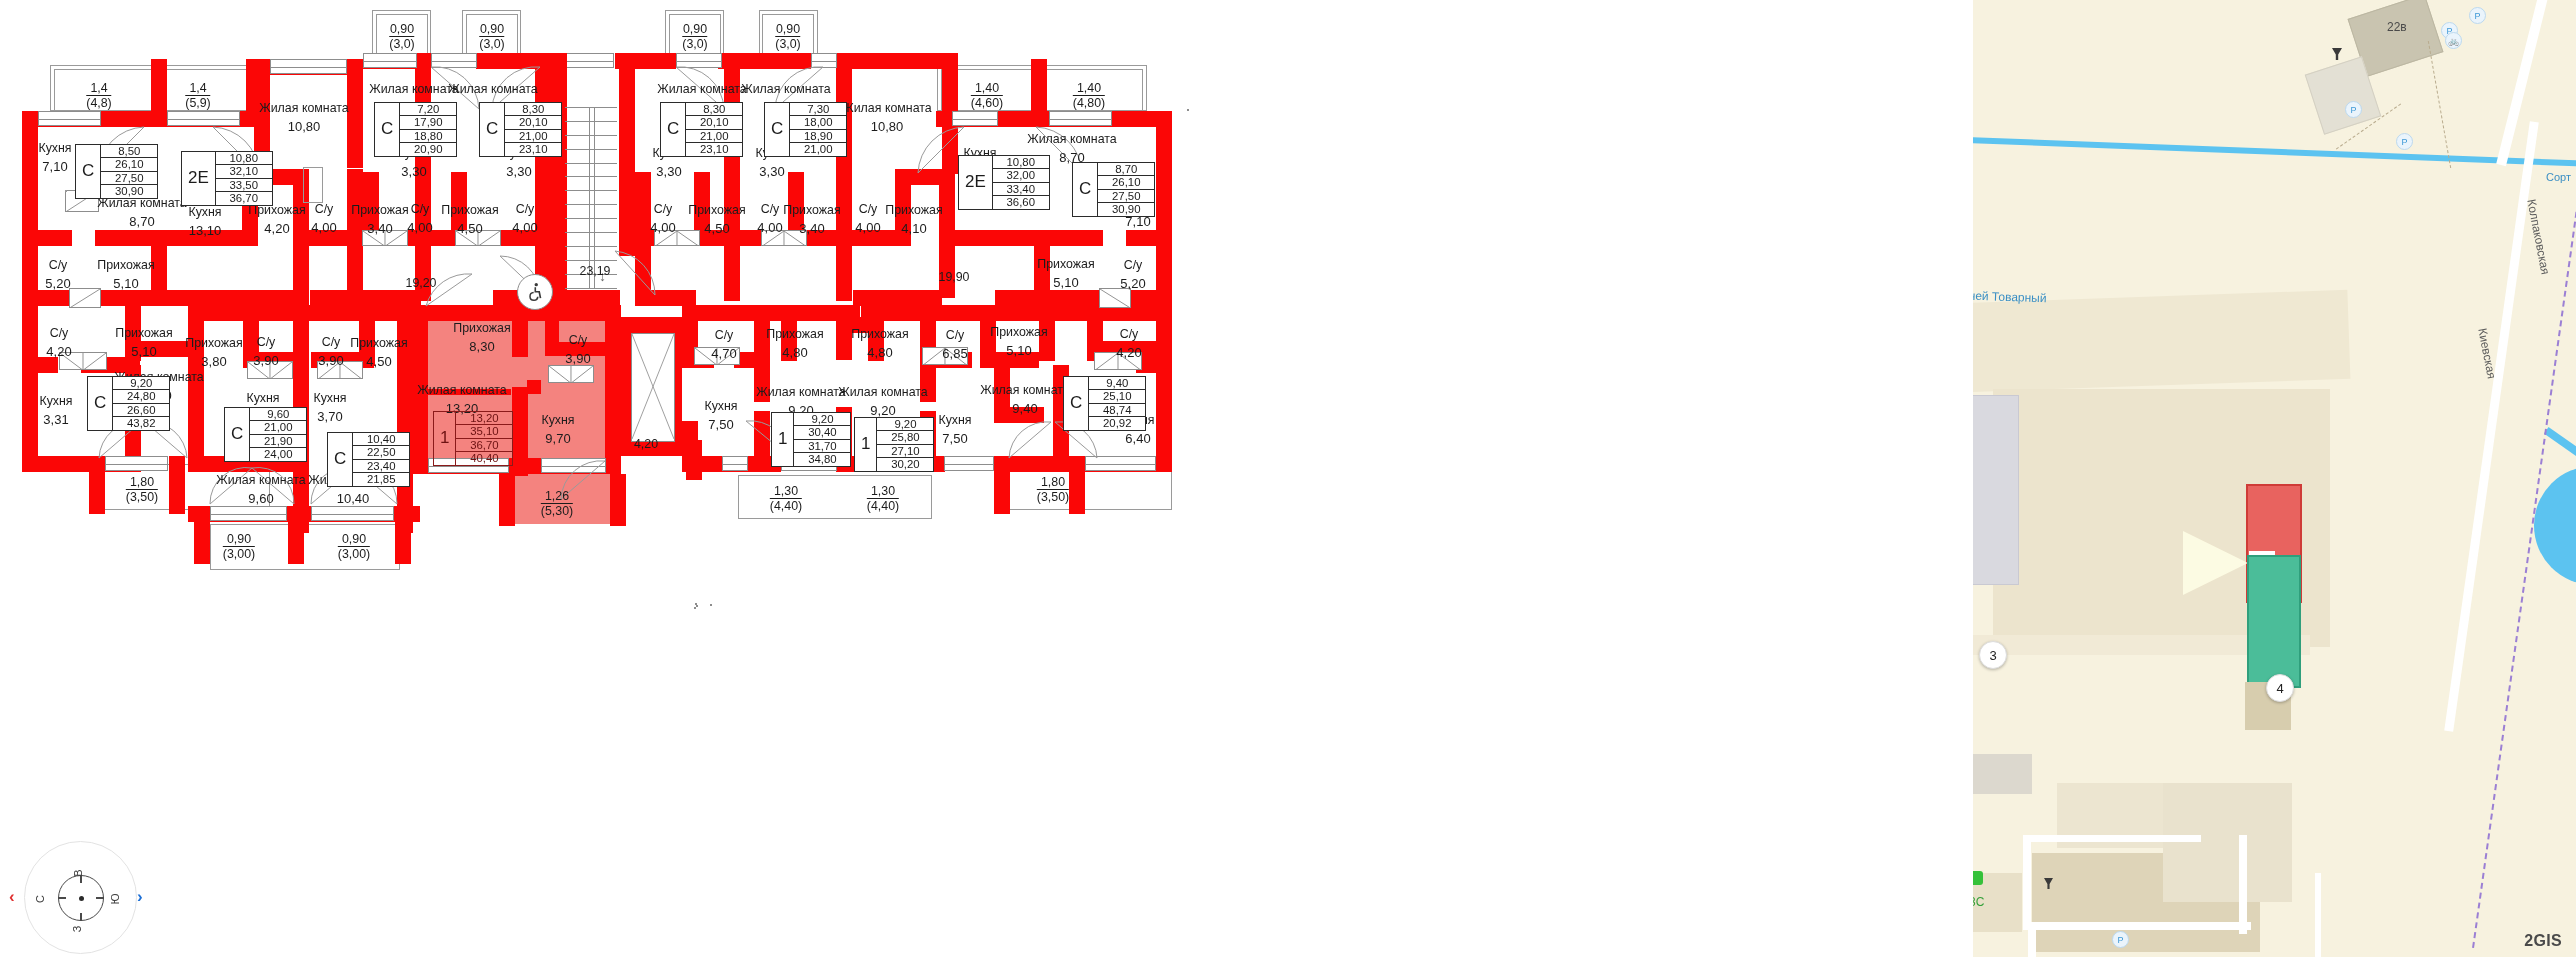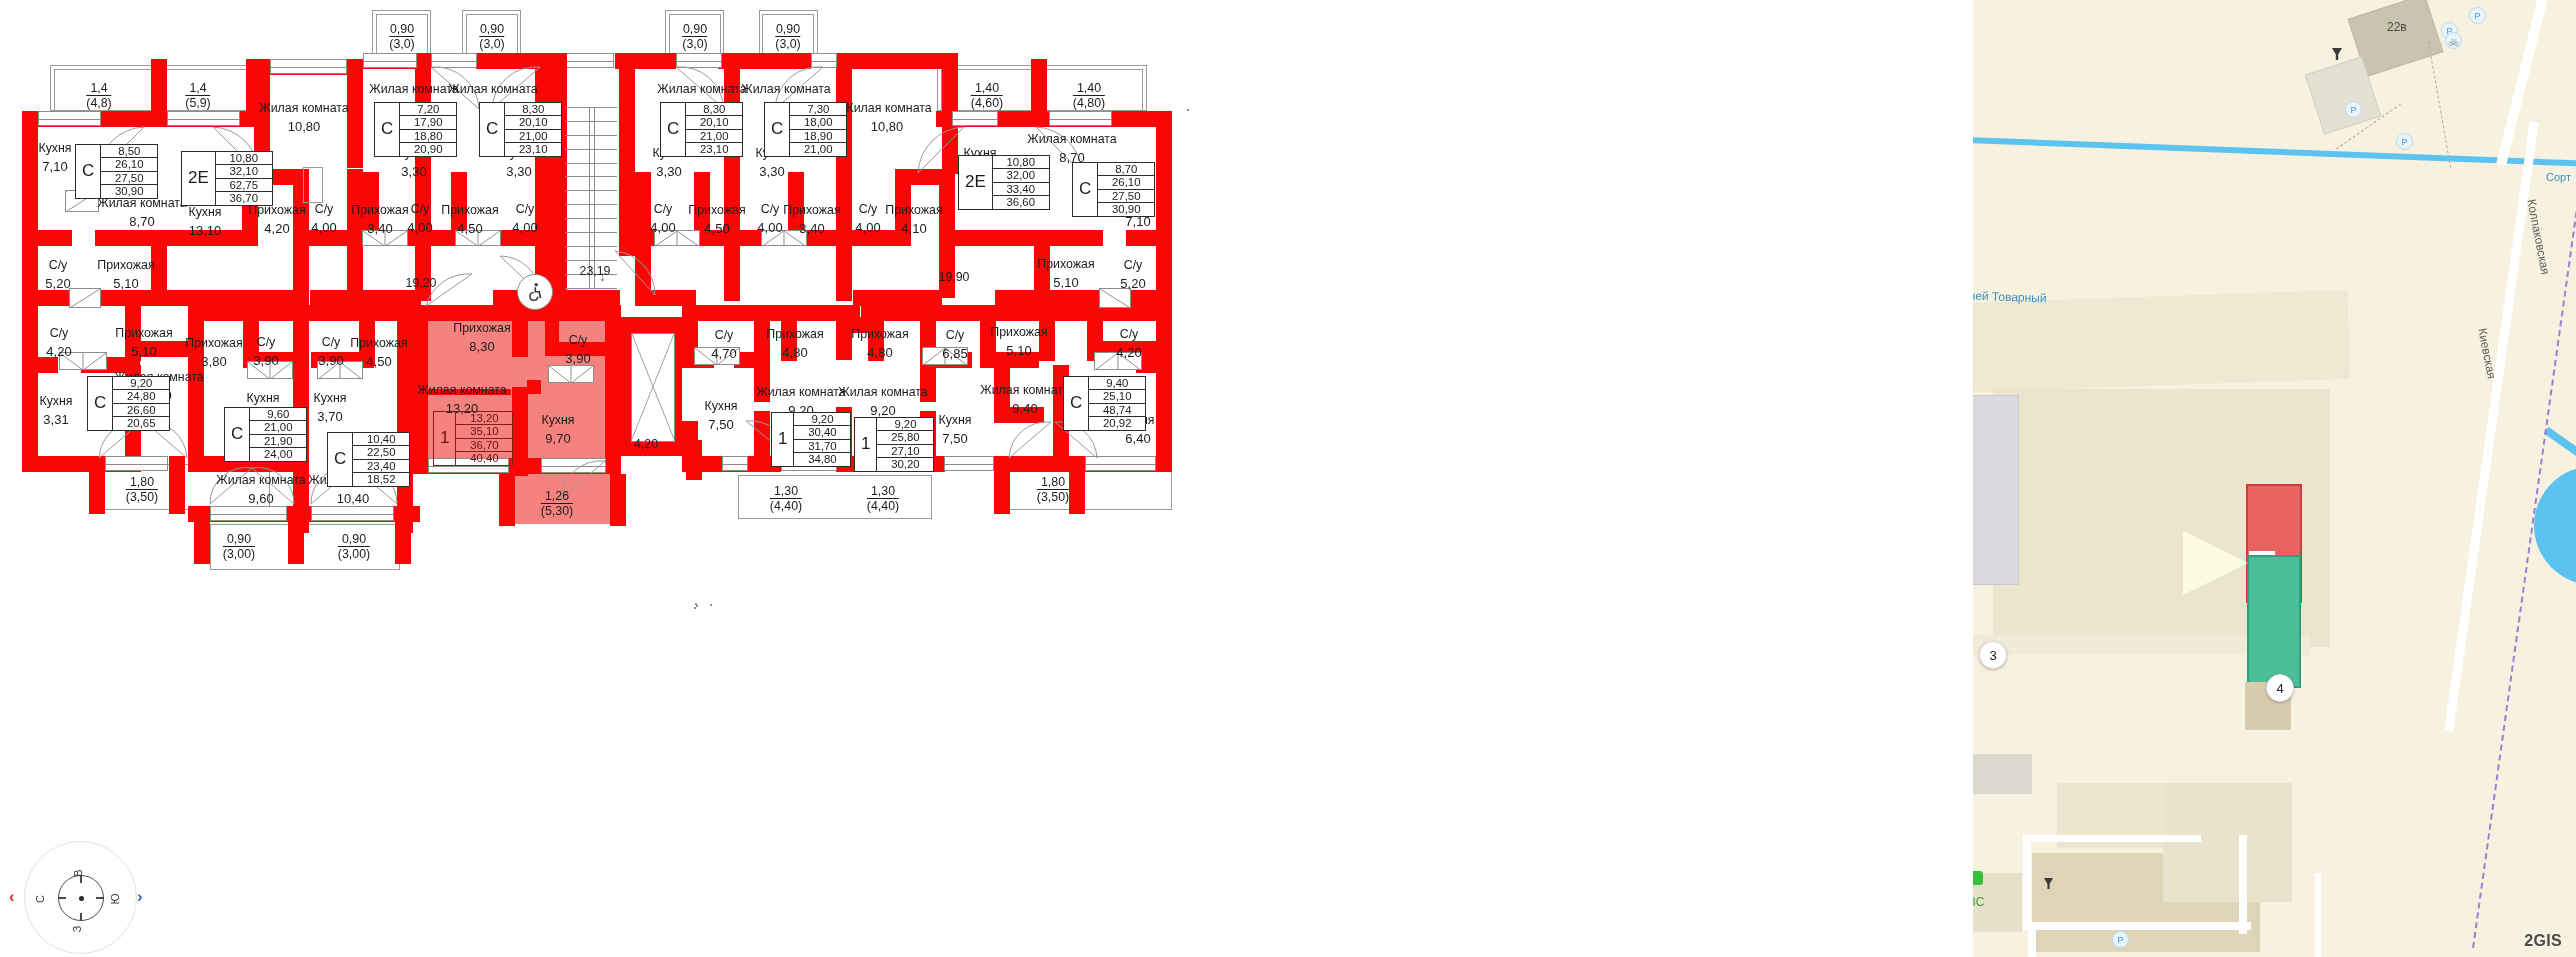--- a/index.html
+++ b/index.html
@@ -706,21 +706,21 @@
             <span>26,10</span>
             <span>27,50</span>
             <span>30,90</span>
           </div>
         </div>
         <div class="badge" style="left: 181px; top: 151px;">
           <div class="t">2Е</div>
           <div class="rows">
             <span>10,80</span>
             <span>32,10</span>
-            <span>62,75</span>
+            <span>33,50</span>
             <span>36,70</span>
           </div>
         </div>
         <div class="badge" style="left: 374px; top: 102px;">
           <div class="t">C</div>
           <div class="rows">
             <span>7,20</span>
             <span>17,90</span>
             <span>18,80</span>
             <span>20,90</span>
@@ -770,39 +770,39 @@
             <span>27,50</span>
             <span>30,90</span>
           </div>
         </div>
         <div class="badge" style="left: 87px; top: 376px;">
           <div class="t">C</div>
           <div class="rows">
             <span>9,20</span>
             <span>24,80</span>
             <span>26,60</span>
-            <span>20,65</span>
+            <span>43,82</span>
           </div>
         </div>
         <div class="badge" style="left: 224px; top: 407px;">
           <div class="t">C</div>
           <div class="rows">
             <span>9,60</span>
             <span>21,00</span>
             <span>21,90</span>
             <span>24,00</span>
           </div>
         </div>
         <div class="badge" style="left: 327px; top: 432px;">
           <div class="t">C</div>
           <div class="rows">
             <span>10,40</span>
             <span>22,50</span>
             <span>23,40</span>
-            <span>18,52</span>
+            <span>21,85</span>
           </div>
         </div>
         <div class="badge sel" style="left: 433px; top: 411px;">
           <div class="t">1</div>
           <div class="rows">
             <span>13,20</span>
             <span>35,10</span>
             <span>36,70</span>
             <span>40,40</span>
           </div>

